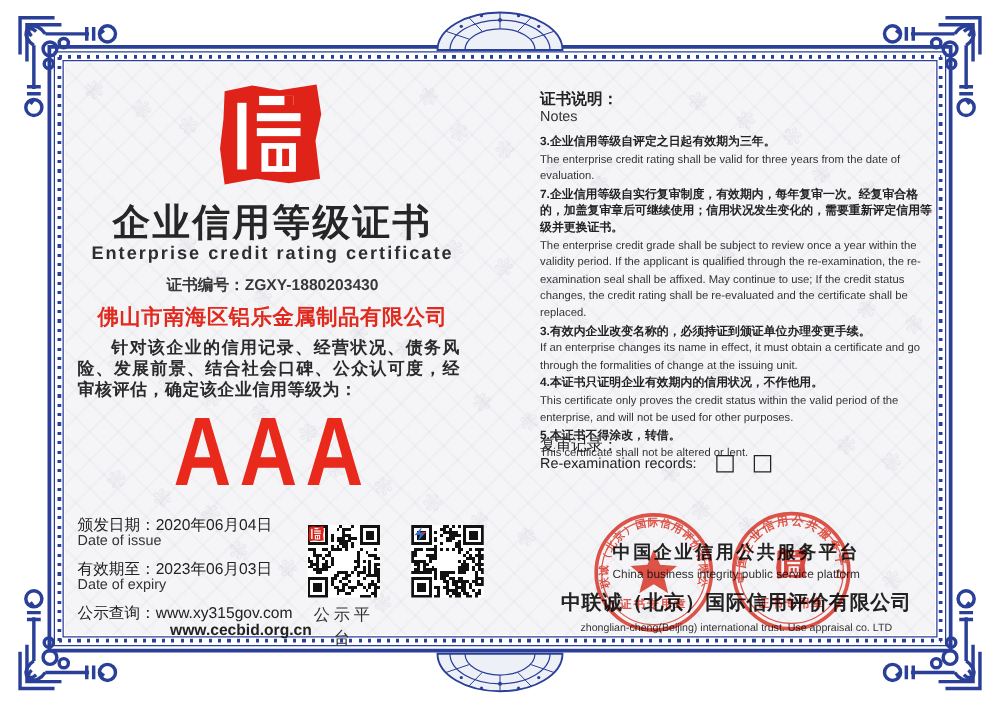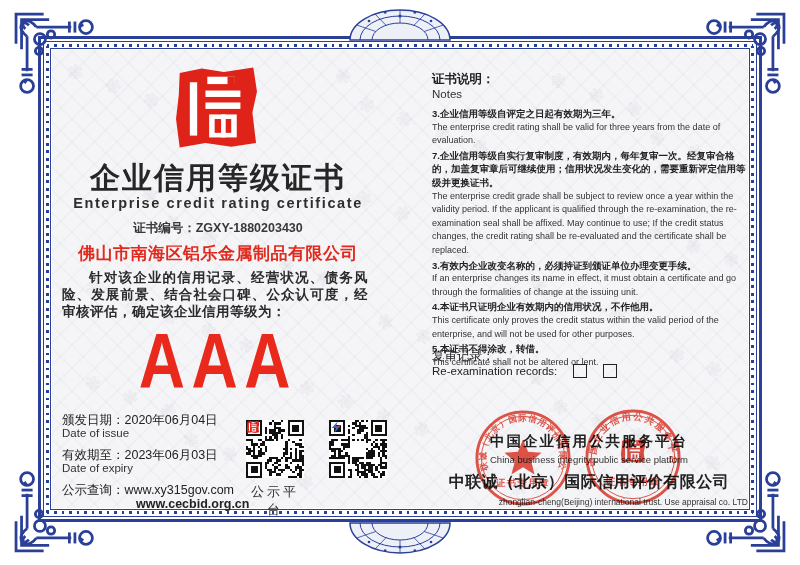--- a/index.html
+++ b/index.html
@@ -62,21 +62,21 @@
   .notes .en{font-size:9px;color:#333;line-height:13.6px;margin-bottom:1px;}
   .reexam{position:absolute;left:432px;top:348px;}
   .reexam .zh{font-size:12.5px;font-weight:normal;color:#222;line-height:16px;}
   .reexam .row{display:flex;align-items:center;gap:16px;justify-content:flex-end;}
   .reexam .en{font-size:11.5px;color:#222;}
   .cb{width:12px;height:12px;border:1.5px solid #222;display:inline-block;background:transparent;}
   .footer{position:absolute;left:430px;top:432px;width:318px;text-align:center;}
   .footer .l1{font-size:14.5px;font-weight:bold;letter-spacing:2px;color:#222;}
   .footer .l2{font-size:9.5px;color:#333;margin-top:3px;}
   .footer .l3{font-size:16px;font-weight:bold;color:#222;margin-top:7px;letter-spacing:.5px;}
-  .footer .l4{font-size:8.5px;color:#333;margin-top:4px;white-space:nowrap;text-align:right;}
+  .footer .l4{font-size:8.5px;color:#333;margin-top:4px;white-space:nowrap;}
   .seal{position:absolute;width:98px;height:98px;opacity:.86;mix-blend-mode:multiply;}
   .seal-left{left:474px;top:409px;}
   .seal-right{left:584px;top:408px;}
 </style>
 </head>
 <body>
 
 <svg width="0" height="0" style="position:absolute" aria-hidden="true">
   <defs>
     <symbol id="stamp" viewBox="0 0 100 100">

